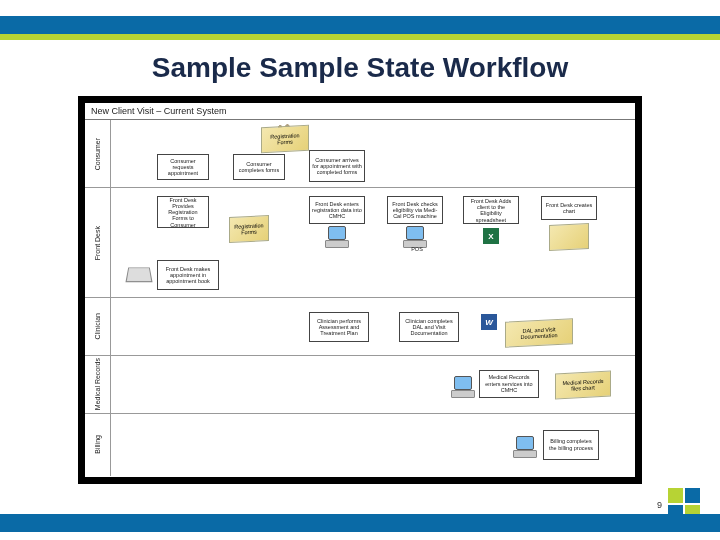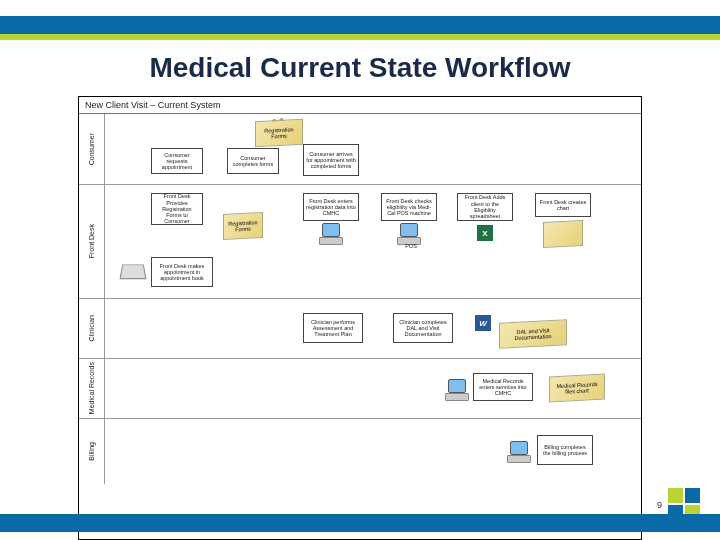--- a/index.html
+++ b/index.html
@@ -1,20 +1,20 @@
 <!DOCTYPE html>
 <html><head>
 <meta charset="utf-8">
 <style>
   * { box-sizing: border-box; margin: 0; padding: 0; }
   body { width: 720px; height: 540px; font-family: Arial, sans-serif; background: #fff; position: relative; overflow: hidden; }
   .top-bar { position: absolute; top: 16px; left: 0; width: 720px; height: 18px; background: #0a6aa6; }
   .top-accent { position: absolute; top: 34px; left: 0; width: 720px; height: 6px; background: #b7d334; }
   .title { position: absolute; top: 52px; left: 0; width: 720px; text-align: center; font-size: 28px; color: #1a2a4a; }
-  .diagram { position: absolute; top: 96px; left: 78px; width: 564px; height: 444px; border: 1px solid #000000; }
+  .diagram { position: absolute; top: 96px; left: 78px; width: 564px; height: 388px; border: 7px solid #000000; }
   .diag-title { border-bottom: 1px solid #777; font-size: 9px; padding: 3px 6px; color: #222; }
   .lanes { display: flex; flex-direction: column; height: calc(100% - 18px); }
   .lane { border-top: 1px solid #999; display: flex; }
   .lane:first-child { border-top: 0; }
   .lane-label { width: 26px; border-right: 1px solid #999; display: flex; align-items: center; justify-content: center; }
   .lane-label span { writing-mode: vertical-rl; transform: rotate(180deg); font-size: 7px; color: #222; white-space: nowrap; }
   .lane-body { flex: 1; position: relative; }
   .lane-consumer { height: 70px; }
   .lane-frontdesk { height: 114px; }
   .lane-clinician { height: 60px; }
@@ -38,21 +38,21 @@
   .corner-logo .sq3 { position: absolute; left: 0; bottom: 0; width: 15px; height: 15px; background: #0a6aa6; }
   .corner-logo .sq4 { position: absolute; right: 0; bottom: 0; width: 15px; height: 15px; background: #b7d334; }
   .slide-num { position: absolute; bottom: 30px; right: 58px; font-size: 9px; color: #333; }
 </style>
 </head>
 <body>
 
 <div class="top-bar"></div>
 <div class="top-accent"></div>
 
-<h1 class="title">Medical Current State Workflow</h1>
+<h1 class="title">Sample Sample State Workflow</h1>
 
 <div class="diagram">
   <div class="diag-title">New Client Visit – Current System</div>
   <div class="lanes">
 
     <div class="lane lane-consumer">
       <div class="lane-label">
           <span>Consumer</span>
         </div>
       <div class="lane-body">

